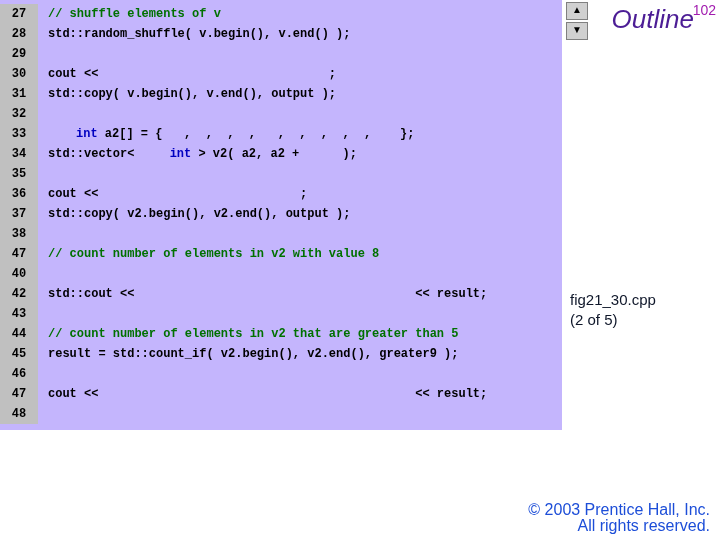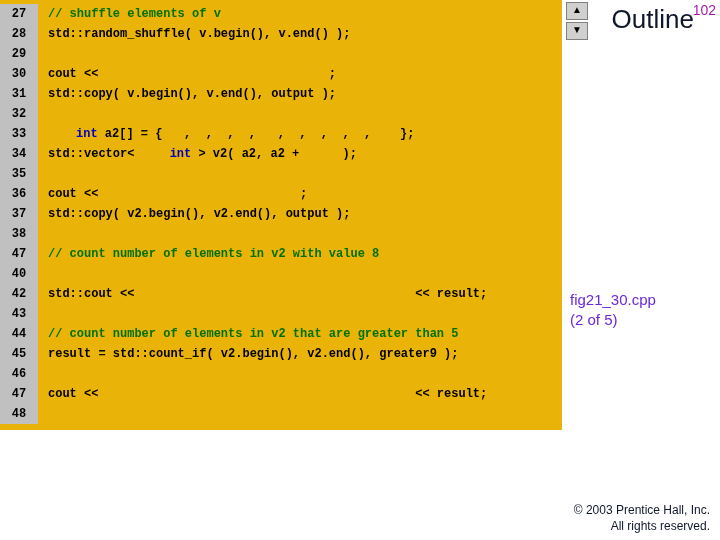--- a/index.html
+++ b/index.html
@@ -15,21 +15,21 @@
   .slide {
     position: relative;
     width: 720px;
     height: 540px;
   }
   .code-block {
     position: absolute;
     left: 0;
     top: 0;
     width: 562px;
-    background: #eab308;
+    background: #c4b5fd;
     padding: 4px 0 6px 0;
   }
   .code-row {
     display: flex;
     height: 20px;
     line-height: 20px;
     font-family: "Courier New", monospace;
     font-size: 12px;
     font-weight: bold;
     white-space: pre;
@@ -45,21 +45,22 @@
   .code {
     color: #000;
   }
   .kw { color: #0000c0; margin-left: 28px; }
   .cm { color: #007000; } 
   .outline-title {
     position: absolute;
     right: 26px;
     top: 4px;
     font-size: 26px;
-    color: #0f172a;
+    color: #4c1d95;
+    font-style: italic;
   }
   .page-num {
     position: absolute;
     right: 4px;
     top: 2px;
     font-size: 14px;
     color: #a21caf;
   }
   .arrow-box {
     position: absolute;
@@ -73,29 +74,29 @@
     font-size: 10px;
     color: #000;
   }
   .arrow-up { top: 2px; }
   .arrow-down { top: 22px; }
   .fig-label {
     position: absolute;
     left: 570px;
     top: 290px;
     font-size: 15px;
-    color: #6d28d9;
+    color: #0f172a;
     line-height: 20px;
   }
   .copyright {
     position: absolute;
     right: 10px;
     bottom: 6px;
-    font-size: 12px;
-    color: #0f172a;
+    font-size: 16px;
+    color: #1d4ed8;
     text-align: right;
     line-height: 16px;
   }
 </style>
 </head>
 <body>
 
 <div class="slide">
 
   <div class="code-block" id="code-block">

